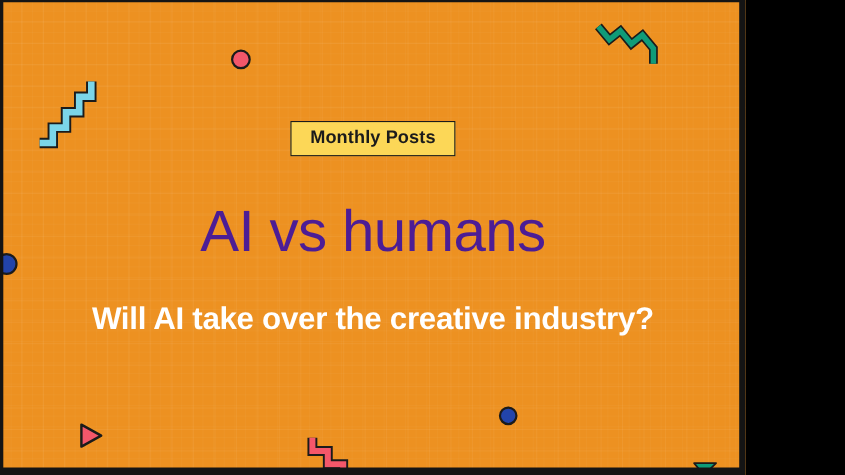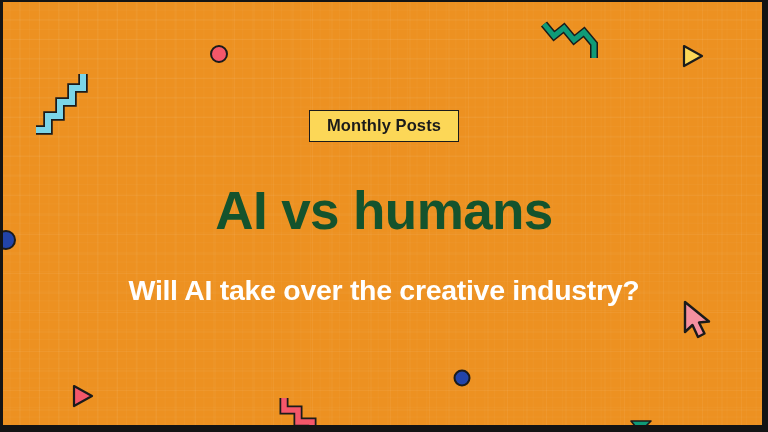--- a/index.html
+++ b/index.html
@@ -9,21 +9,21 @@
   }
   body {
     width: 768px;
     height: 432px;
     overflow: hidden;
     font-family: "Liberation Sans", sans-serif;
   }
 
   #slide {
     position: relative;
-    width: 768px;
+    width: 678px;
     height: 432px;
     background: #ED9121;
     overflow: hidden;
     box-sizing: border-box;
   }
 
   
   #grid {
     position: absolute;
     inset: 0;
@@ -79,23 +79,23 @@
     font-size: 16.5px;
     font-weight: 600;
     letter-spacing: 0.1px;
     padding: 4px 17px 5px 17px;
     line-height: 1.25;
     white-space: nowrap;
   }
 
   #title {
     margin-top: 42px;
-    color: #14532d;
+    color: #4c1d95;
     font-size: 53px;
-    font-weight: 700;
+    font-weight: 400;
     letter-spacing: -0.6px;
     line-height: 1;
     white-space: nowrap;
   }
 
   #subtitle {
     margin-top: 4px;
     color: #ffffff;
     font-size: 28.5px;
     font-weight: 700;

